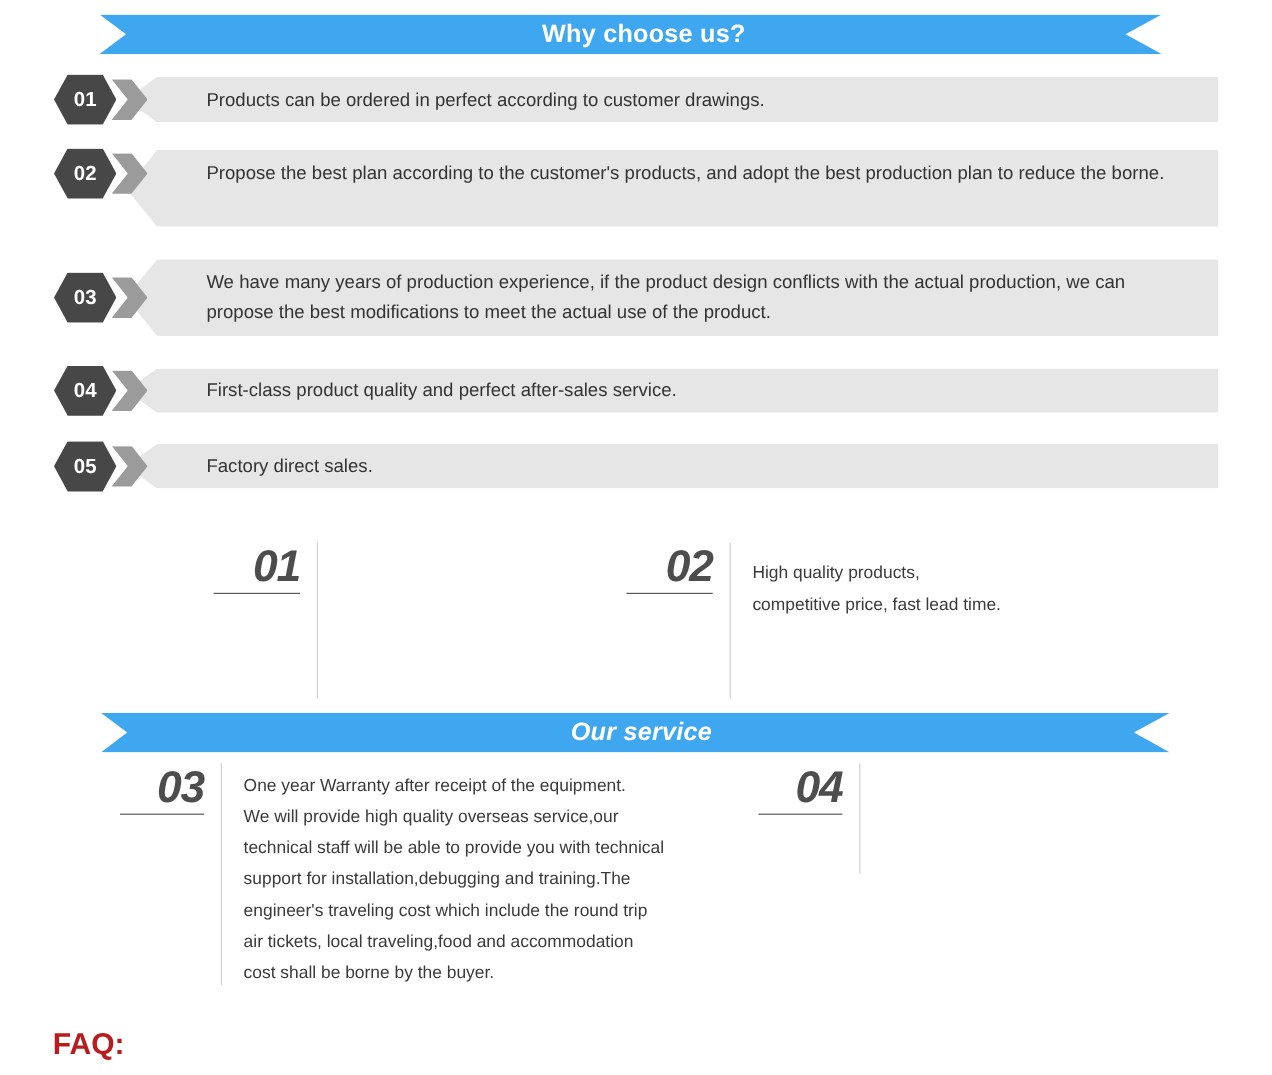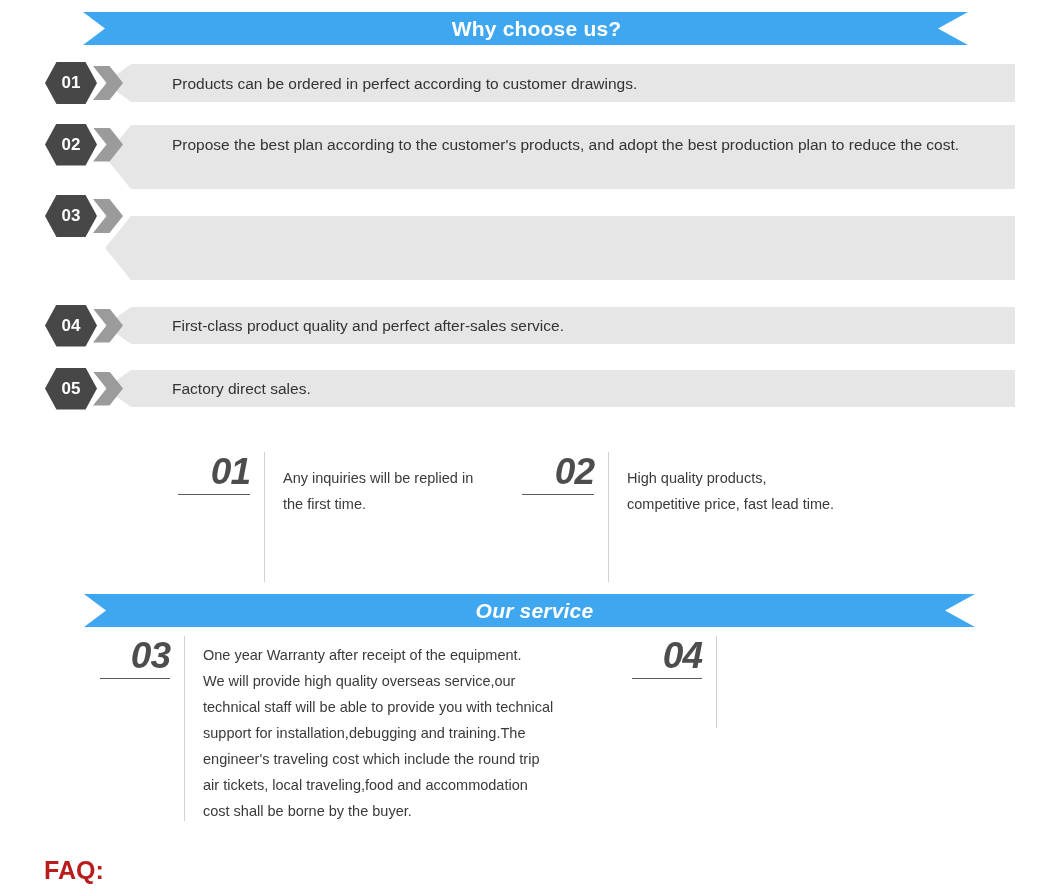--- a/index.html
+++ b/index.html
@@ -222,29 +222,32 @@
   </div>
 </div>
 
 <div class="feature-row" id="feature-row-2">
   <div class="feature-bar"></div>
   <div class="feature-chevron"></div>
   <div class="feature-hex">
     <span>02</span>
   </div>
   <div class="feature-text">
-    <span class="feature-text-inner">Propose the best plan according to the customer's products, and adopt the best production plan to reduce the cost.</span>
+    <span class="feature-text-inner">Propose the best plan according to the customer's products, and adopt the best production plan to reduce the borne.</span>
   </div>
 </div>
 
 <div class="feature-row" id="feature-row-3">
   <div class="feature-bar"></div>
   <div class="feature-chevron"></div>
   <div class="feature-hex">
     <span>03</span>
+  </div>
+  <div class="feature-text">
+    <span class="feature-text-inner">We have many years of production experience, if the product design conflicts with the actual production, we can propose the best modifications to meet the actual use of the product.</span>
   </div>
 </div>
 
 <div class="feature-row" id="feature-row-4">
   <div class="feature-bar"></div>
   <div class="feature-chevron"></div>
   <div class="feature-hex">
     <span>04</span>
   </div>
   <div class="feature-text">
@@ -262,22 +265,20 @@
     <span class="feature-text-inner">Factory direct sales.</span>
   </div>
 </div>
 
 <div class="svc" id="svc-01">
   <div class="svc-numwrap">
     <span class="svc-num">01</span>
     <span class="svc-rule"></span>
   </div>
   <div class="svc-divider"></div>
-  <div class="svc-body">Any inquiries will be replied in
-the first time.</div>
 </div>
 
 <div class="svc" id="svc-02">
   <div class="svc-numwrap">
     <span class="svc-num">02</span>
     <span class="svc-rule"></span>
   </div>
   <div class="svc-divider"></div>
   <div class="svc-body">High quality products,
 competitive price, fast lead time.</div>

